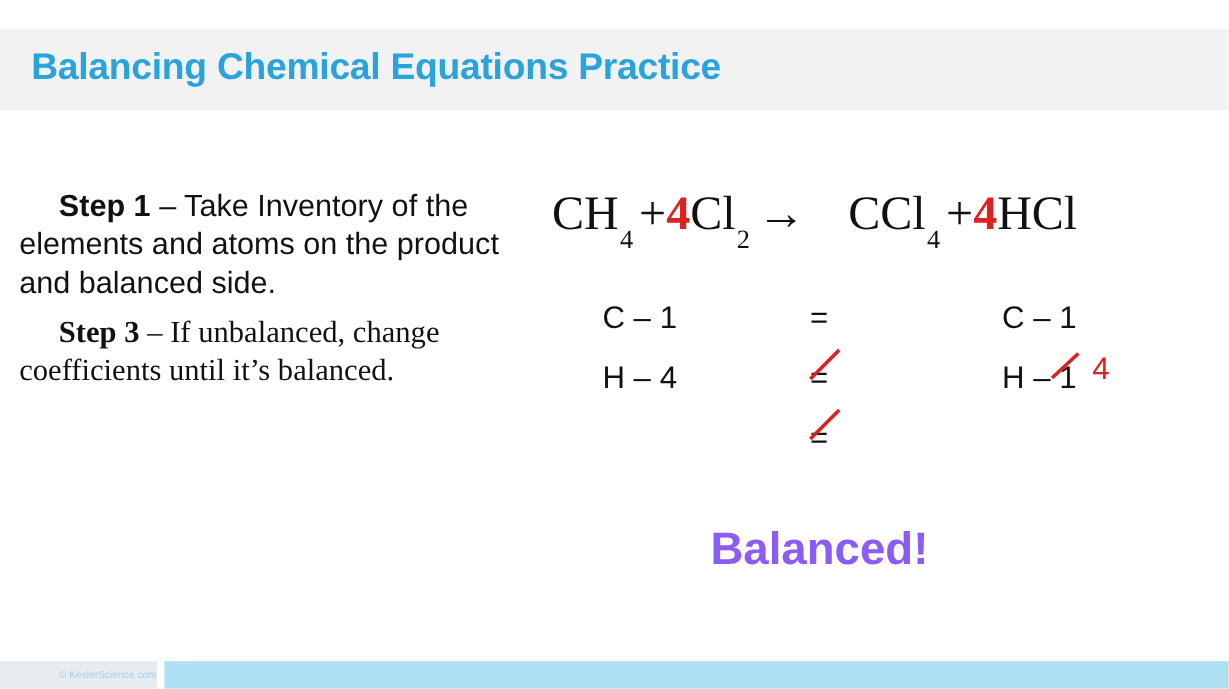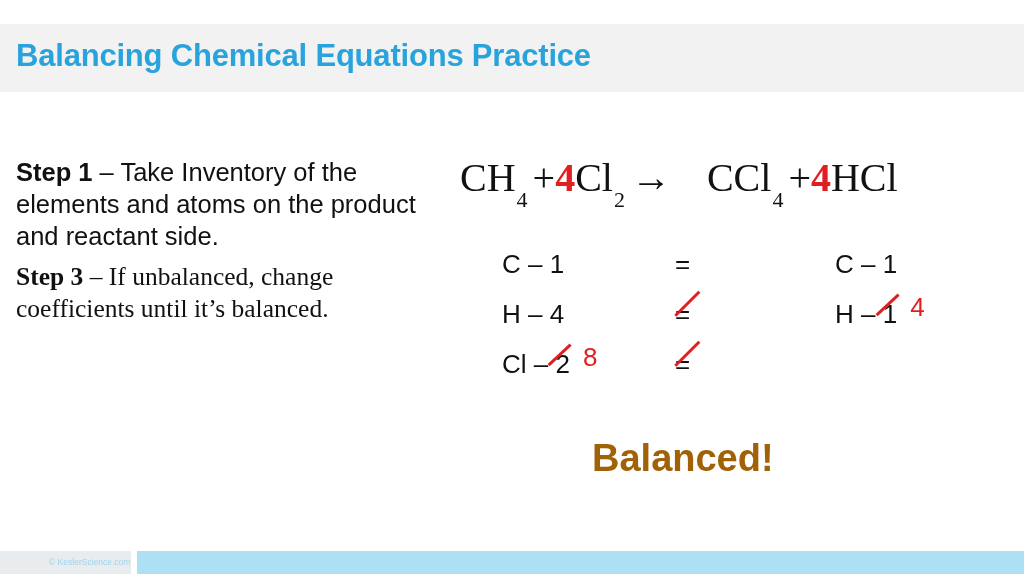--- a/index.html
+++ b/index.html
@@ -19,21 +19,21 @@
   .header-band {
     position: absolute;
     left: 0;
     top: 24px;
     width: 1024px;
     height: 68px;
     background: #f2f2f2;
   }
   .slide-title {
     position: absolute;
-    left: 16px;
+    left: 26px;
     top: 38px;
     font-size: 31px;
     font-weight: bold;
     color: #29a3dc;
     letter-spacing: -0.2px;
     white-space: nowrap;
   }
 
   
   .steps {
@@ -44,20 +44,21 @@
     font-size: 25.5px;
     color: #111111;
     line-height: 1.255;
   }
   .step-block {
     margin-bottom: 9px;
   }
   .step-block:last-child { margin-bottom: 0; font-family: Liberation Serif, serif; }
   .step-label {
     font-weight: bold;
+    margin-left: 33px;
   }
   .step-body {
     font-weight: normal;
   }
 
   
   .equation {
     position: absolute;
     left: 460px;
     top: 158px;
@@ -145,21 +146,21 @@
     transform-origin: left center;
   }
 
   
   .balanced {
     position: absolute;
     left: 592px;
     top: 437px;
     font-size: 38px;
     font-weight: bold;
-    color: #a16207;
+    color: #8b5cf6;
     white-space: nowrap;
   }
 
   
   .footer-gray {
     position: absolute;
     left: 0;
     top: 551px;
     width: 131px;
     height: 23px;
@@ -184,21 +185,21 @@
   }
 </style>
 </head>
 <body>
 
 <div class="header-band"></div>
 <div class="slide-title">Balancing Chemical Equations Practice</div>
 
 <div class="steps">
   <div class="step-block">
-    <span class="step-label">Step 1</span><span class="step-body"> – Take Inventory of the elements and atoms on the product and reactant side.</span>
+    <span class="step-label">Step 1</span><span class="step-body"> – Take Inventory of the elements and atoms on the product and balanced side.</span>
   </div>
   <div class="step-block">
     <span class="step-label">Step 3</span><span class="step-body"> – If unbalanced, change coefficients until it’s balanced.</span>
   </div>
 </div>
 
 <div class="equation">
   <span>CH</span><span class="sub">4</span><span class="gap-sm"></span><span>+</span><span class="coef-red">4</span><span>Cl</span><span class="sub">2</span><span class="arrow">→</span><span class="gap-big"></span><span>CCl</span><span class="sub">4</span><span class="gap-sm"></span><span>+</span><span class="coef-red">4</span><span>HCl</span>
 </div>
 
@@ -222,23 +223,20 @@
     </div>
     <div class="inv-cell cell-mid">
       <span class="eq-sign not-equal">=</span>
     </div>
     <div class="inv-cell cell-right">
       <span>H – </span><span class="struck">1</span><span class="correction">4</span>
     </div>
   </div>
 
   <div class="inv-row">
-    <div class="inv-cell cell-left">
-      <span>Cl – </span><span class="struck">2</span><span class="correction">8</span>
-    </div>
     <div class="inv-cell cell-mid">
       <span class="eq-sign not-equal">=</span>
     </div>
   </div>
 
 </div>
 
 <div class="balanced">Balanced!</div>
 
 <div class="footer-gray"></div>

